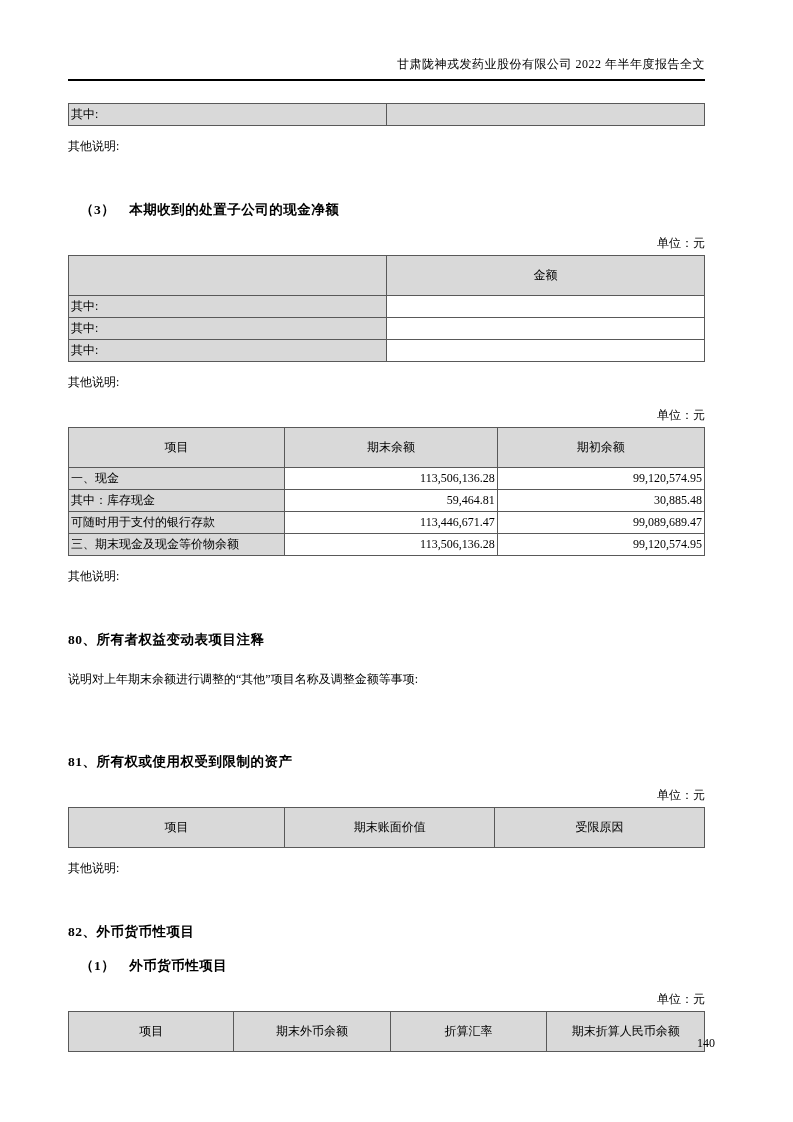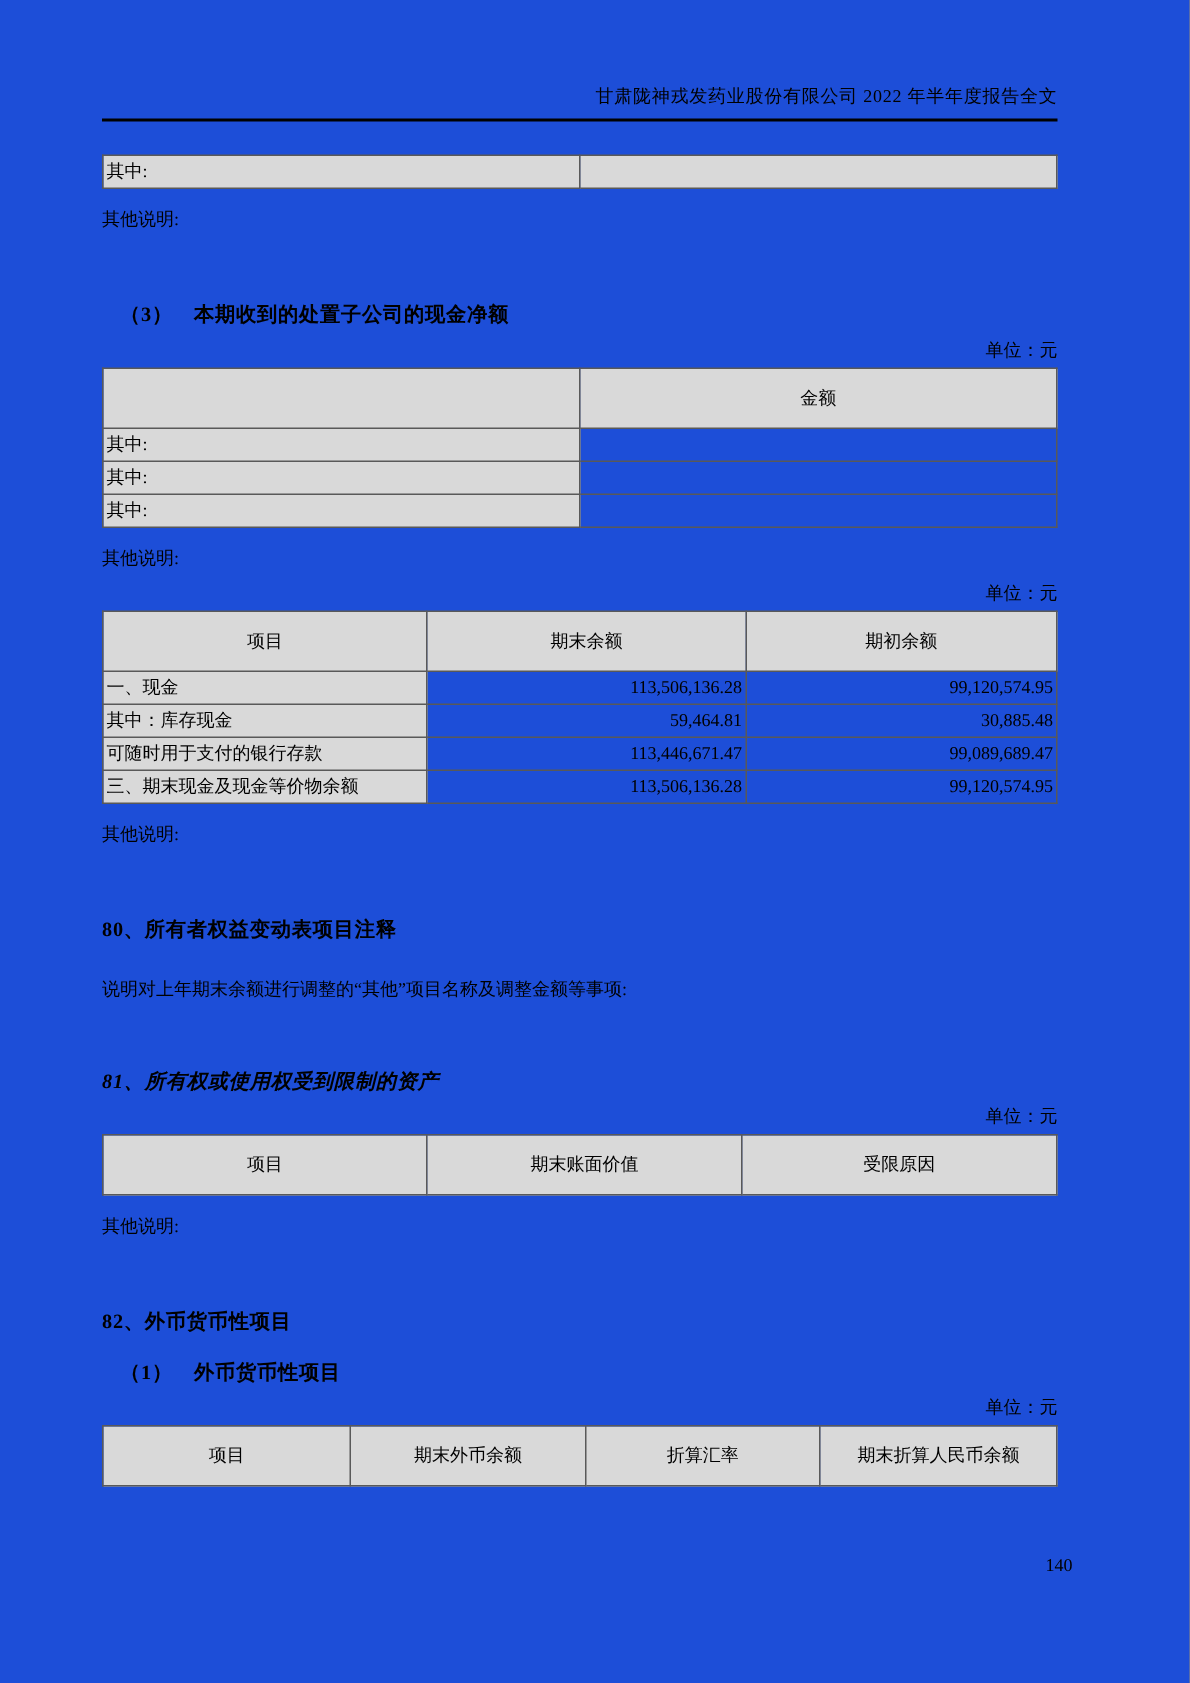--- a/index.html
+++ b/index.html
@@ -1,37 +1,37 @@
 <!DOCTYPE html>
 <html><head>
 <meta charset="utf-8">
 <style>
   * { margin:0; padding:0; box-sizing:border-box; }
   html,body { background:#888; }
   body { width:793px; margin:0 auto; font-family:"Liberation Serif","DejaVu Serif",serif; }
   .page {
-    width:793px; height:1122px; background:#1d4ed8; position:relative;
+    width:793px; height:1122px; background:#ffffff; position:relative;
     padding:56px 88px 0 68px; color:#000;
   }
   .doc-header { text-align:right; font-size:12px; padding-bottom:6px; border-bottom:2px solid #000; letter-spacing:0.5px; }
   .tbl { width:100%; border-collapse:collapse; table-layout:fixed; }
   .tbl td { border:1px solid #595959; font-size:12px; padding:2px 2px; height:22px; vertical-align:middle; word-break:break-all; }
   .tbl .hdr td { height:40px; text-align:center; }
   .gray { background:#d9d9d9; }
   .num { text-align:right; padding-right:10px; font-family:"Liberation Serif","DejaVu Serif",serif; }
   .indent-cell { padding-left:32px; }
   .note { font-size:12px; margin-top:12px; }
   .heading { font-size:13.5px; font-weight:bold; letter-spacing:0.5px; }
   .h-indent { margin-left:12px; }
   .unit { text-align:right; font-size:12px; }
   .page-number { position:absolute; top:1036px; right:78px; font-size:12px; }
   
   .mt-22 { margin-top:22px; } .mt-46 { margin-top:46px; }
-  .mt-18 { margin-top:6px; } .mt-3 { margin-top:3px; } .mt-42 { margin-top:42px; }
-  .mt-44 { margin-top:44px;font-style:italic; } .mt-26 { margin-top:16px; }
+  .mt-18 { margin-top:16px; } .mt-3 { margin-top:3px; } .mt-42 { margin-top:42px; }
+  .mt-44 { margin-top:65px; } .mt-26 { margin-top:16px; }
 </style>
 </head>
 <body>
 
 <div class="page">
 
   <div class="doc-header">甘肃陇神戎发药业股份有限公司 2022 年半年度报告全文</div>
 
   <table class="tbl mt-22">
     <colgroup>

